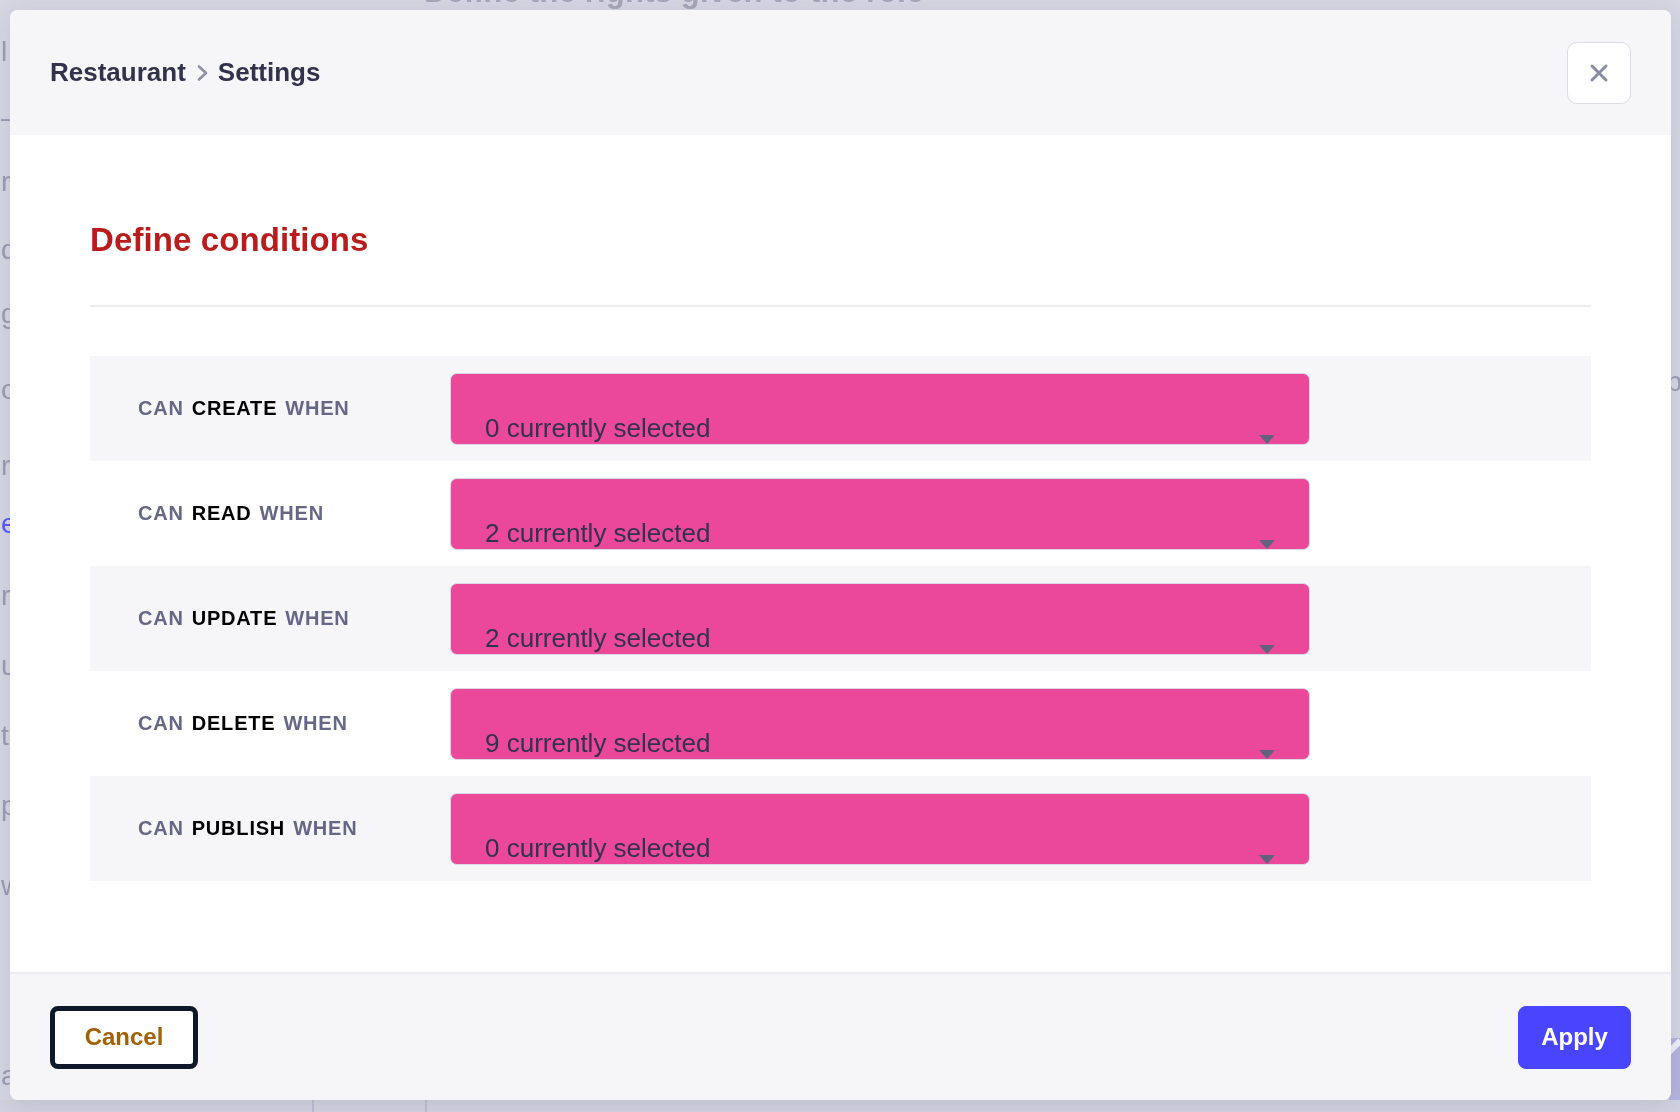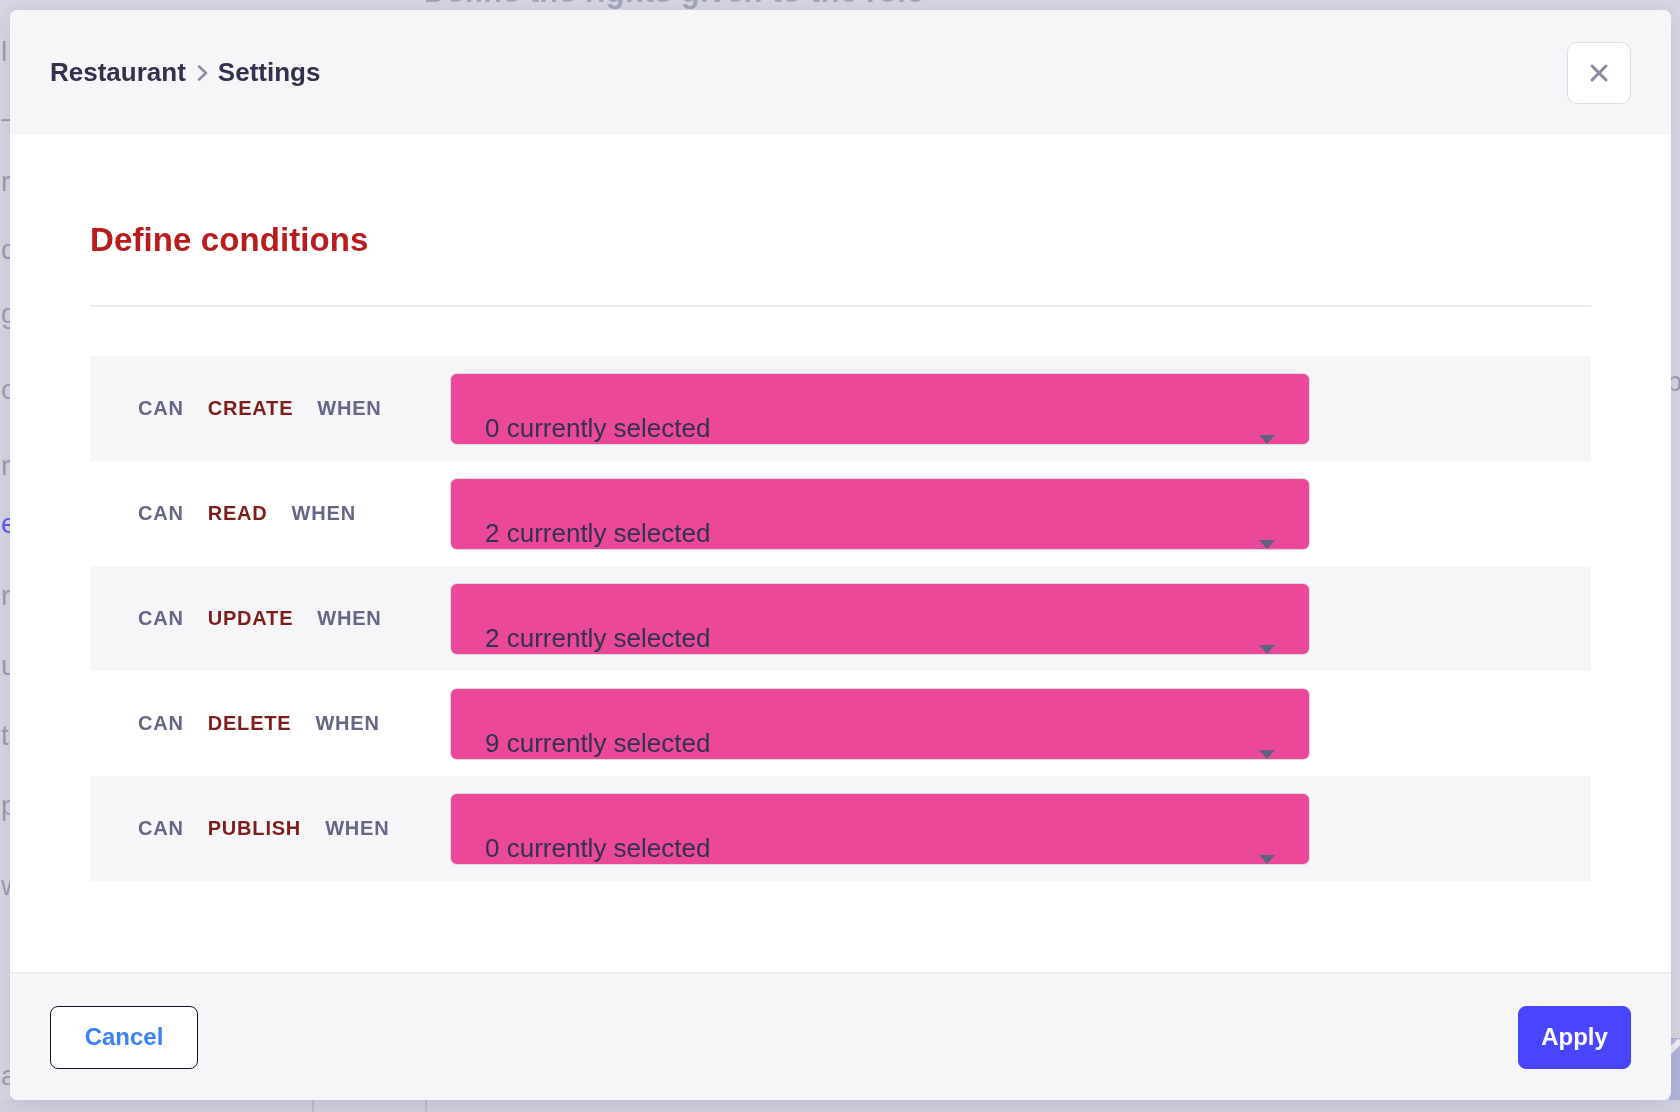--- a/index.html
+++ b/index.html
@@ -74,26 +74,26 @@
   .title-divider {
     margin-top: 46px; height: 2px; background: #ececf2; border: none;
   }
   .rows { margin-top: 49px; }
   .cond-row {
     height: 105px; display: flex; align-items: center; padding-left: 48px;
   }
   .cond-row.gray { background: #f6f6f9; }
   .row-label {
     width: 312px; flex: 0 0 312px;
-    display: flex; align-items: center; gap: 24px;
+    display: flex; align-items: center; gap: 8px;
     font-size: 20px; font-weight: 700; letter-spacing: 0.8px;
     text-transform: uppercase;
   }
   .lbl-gray { color: #666687; }
-  .lbl-blue { color: #7f1d1d; }
+  .lbl-blue { color: #000000; }
   .cond-select {
     width: 860px; height: 72px; background: #ec4899;
     border: 1px solid #d9d9e3; border-radius: 7px;
     display: flex; align-items: flex-end; padding: 0 34px;
     cursor: pointer;
   }
   .select-value { font-size: 26px; color: #32324d; }
   .chevron-down {
     margin-left: auto; width: 0; height: 0;
     border-left: 8px solid transparent; border-right: 8px solid transparent;
@@ -105,21 +105,21 @@
     flex: 0 0 128px; background: #f6f6f9; border-top: 2px solid #ececf2;
     display: flex; align-items: center; justify-content: space-between;
     padding: 0 40px;
   }
   .btn {
     height: 63px; border-radius: 8px; font-family: inherit;
     font-size: 24px; font-weight: 700; cursor: pointer;
     display: flex; align-items: center; justify-content: center;
   }
   .btn-cancel {
-    width: 148px; background: #ffffff; border: 1px solid #0f172a; color: #3b82f6;
+    width: 148px; background: #ffffff; border: 5px solid #0f172a; color: #a16207;
   }
   .btn-apply {
     width: 113px; background: #4945ff; border: 1px solid #4945ff; color: #ffffff;
   }
 </style>
 </head>
 <body>
 
 <div class="underlay">
   <div class="bg-top-text">Define the rights given to the role</div>

